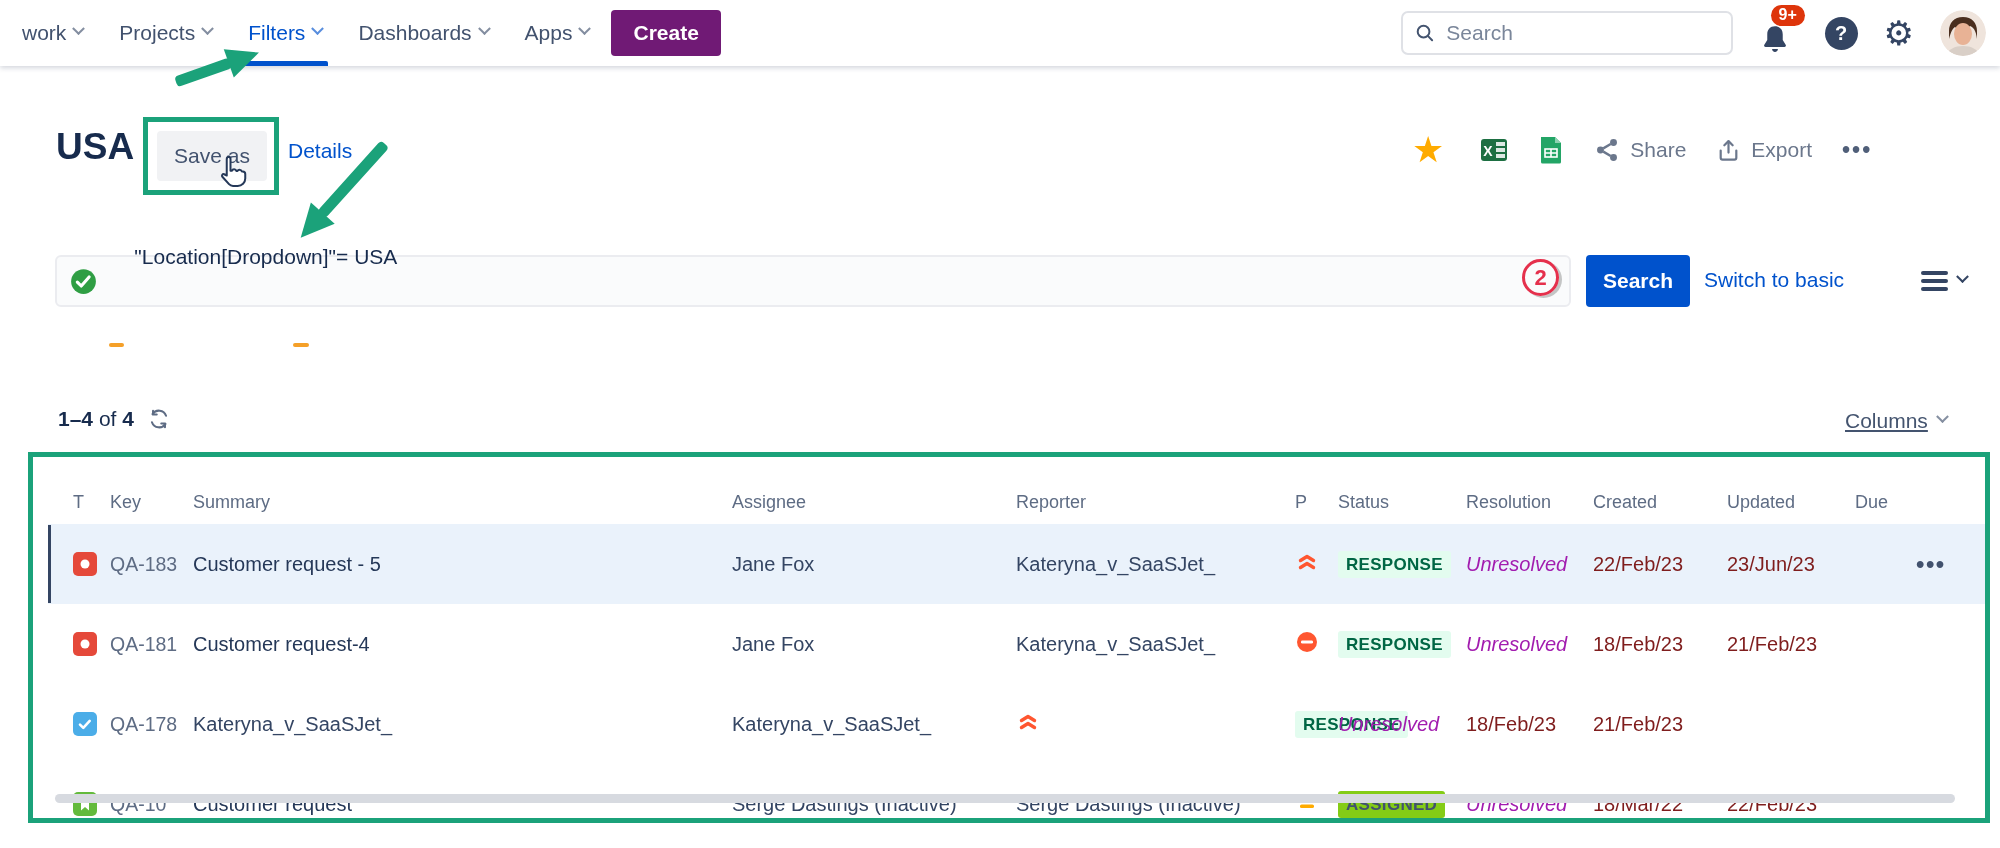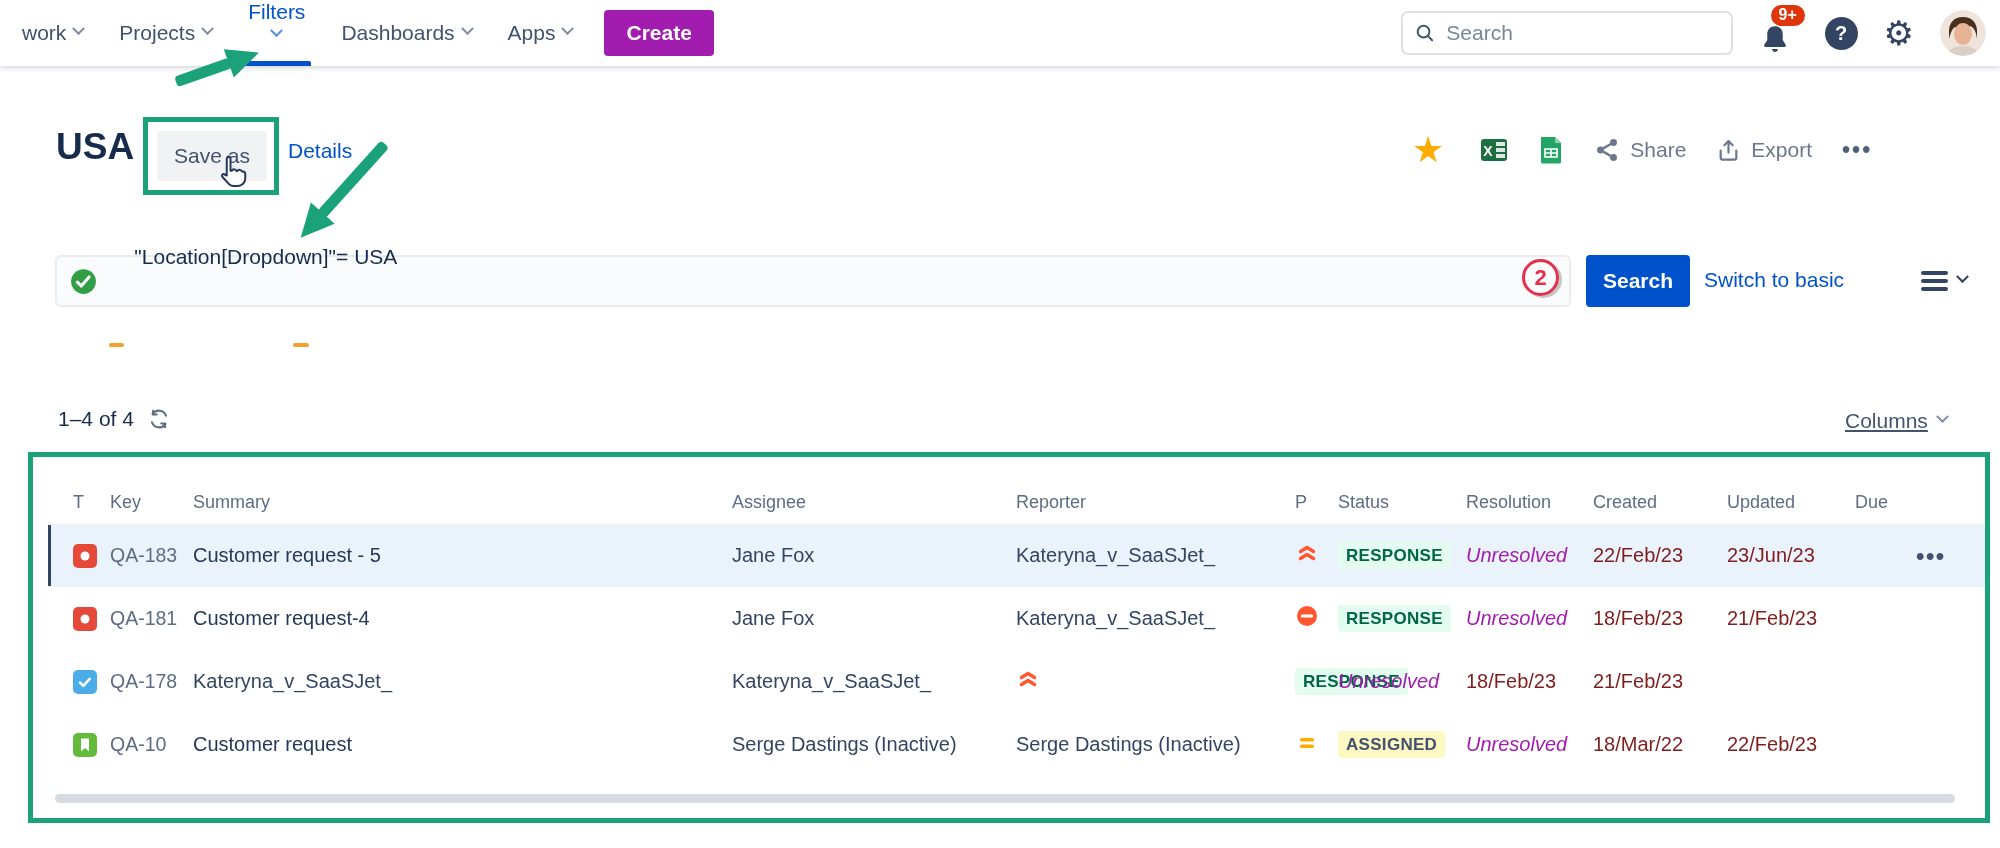--- a/index.html
+++ b/index.html
@@ -12,31 +12,31 @@
   .navbar {
     position:absolute; top:0; left:0; width:2000px; height:66px;
     display:flex; align-items:center; background:#fff;
     box-shadow:0 2px 5px rgba(9,30,66,.18); z-index:6; padding-left:4px;
   }
   .nav-items { display:flex; align-items:stretch; height:100%; }
   .nav-item {
     display:flex; align-items:center; gap:8px; padding:0 18px; height:100%;
     font-size:21px; color:#42526E; position:relative; cursor:pointer; white-space:nowrap;
   }
-  .nav-item.active { color:#0052CC;flex-direction:column; }
+  .nav-item.active { color:#0052CC; }
   .nav-item.active::after {
     content:""; position:absolute; left:12px; right:12px; bottom:0; height:5px;
     background:#0052CC; border-radius:2px 2px 0 0;
   }
   .chev {
     width:9px; height:9px; border-right:2.4px solid currentColor; border-bottom:2.4px solid currentColor;
     transform:rotate(45deg) translate(-2px,-2px); opacity:.65; display:inline-block; margin-top:-3px;
   }
   .create-btn {
-    margin-left:14px; background:#a21caf; color:#fff; border:none; border-radius:4px;
+    margin-left:4px; background:#701a75; color:#fff; border:none; border-radius:4px;
     font-family:inherit; font-size:21px; font-weight:700; padding:11px 22px; cursor:pointer;
   }
   .nav-right { margin-left:auto; display:flex; align-items:center; gap:26px; padding-right:14px; }
   .nav-search {
     width:332px; height:44px; border:2px solid #DFE1E6; border-radius:7px;
     display:flex; align-items:center; gap:10px; padding:0 12px; background:#fff;
   }
   .nav-search input {
     border:none; outline:none; width:100%; font-family:inherit; font-size:21px; color:#42526E; background:transparent;
   }
@@ -93,42 +93,42 @@
     background:#0052CC; color:#fff; border:none; border-radius:4px;
     font-family:inherit; font-size:21px; font-weight:700; cursor:pointer;
   }
   .switch-link { position:absolute; left:1704px; top:268px; font-size:21px; color:#0052CC; text-decoration:none; }
   .list-menu { position:absolute; left:1921px; top:271px; display:flex; align-items:center; gap:10px; cursor:pointer; }
   .burger { display:flex; flex-direction:column; gap:4.5px; }
   .burger i { width:27px; height:3.6px; background:#344563; border-radius:2px; }
   .list-menu .chev { color:#344563; opacity:1; }
   
   .count-bar { position:absolute; left:58px; top:406px; display:flex; align-items:center; gap:12px; font-size:21px; color:#172B4D; }
-  .count-bar b { font-weight:400; }
+  .count-bar b { font-weight:700; }
   .refresh-icon { cursor:pointer; display:flex; }
   .columns-dd { position:absolute; left:1845px; top:409px; display:flex; align-items:center; gap:10px; font-size:21px; color:#44546F; cursor:pointer;text-decoration:underline; }
   
   .table-annot { position:absolute; left:28px; top:452px; width:1962px; height:371px; border:5px solid var(--green); z-index:4; }
   .issue-table { position:absolute; left:48px; top:480px; width:1937px; --cols:62px 83px 539px 284px 279px 43px 128px 127px 134px 128px 61px 69px; }
   .thead { display:grid; grid-template-columns:var(--cols); height:44px; align-items:center; color:#5E6C84; font-size:18px; }
   .thead .hcell:first-child { padding-left:25px; }
-  .trow { display:grid; grid-template-columns:var(--cols); height:63px; align-items:center; position:relative; font-size:20px; cursor:pointer; }
+  .trow { display:grid; grid-template-columns:var(--cols); height:80px; align-items:center; position:relative; font-size:20px; cursor:pointer; }
   .trow.selected { background:#EAF2FB; }
   .trow.selected::before { content:""; position:absolute; left:0; top:1px; bottom:1px; width:3px; background:#344563; }
   .c-type { padding-left:25px; display:flex; }
   .ticon { width:24px; height:24px; display:inline-flex; }
   .ticon svg { width:24px; height:24px; }
   .c-key { color:#5E6C84; font-size:19.5px; text-decoration:none; }
   .c-summary { color:#253858; text-decoration:none; }
   .c-assignee,.c-reporter { color:#344563; }
   .pr-icon { width:24px; height:24px; display:inline-flex; }
   .pr-icon svg { width:24px; height:24px; }
   .lozenge { display:inline-block; font-size:17px; font-weight:700; padding:4px 8px 3px; border-radius:3px; letter-spacing:.3px; }
   .lz-green { background:#E3FCEF; color:#006644; }
-  .lz-gray  { background:#fef9c3; color:#42526E; }
+  .lz-gray  { background:#84cc16; color:#42526E; }
   .c-resolution { font-style:italic; color:#a21caf; }
   .c-created,.c-updated,.c-due { color:#7f1d1d; }
   .meatballs { font-size:24px; font-weight:700; letter-spacing:1.5px; color:#42526E; }
   .hscroll { position:absolute; left:55px; top:794px; width:1900px; height:9px; background:#D7DAE0; border-radius:5px; z-index:5; }
   :root { --green:#1BA27A; --red:#E5304C; }
 </style>
 </head>
 <body>
 
 <div class="navbar">

